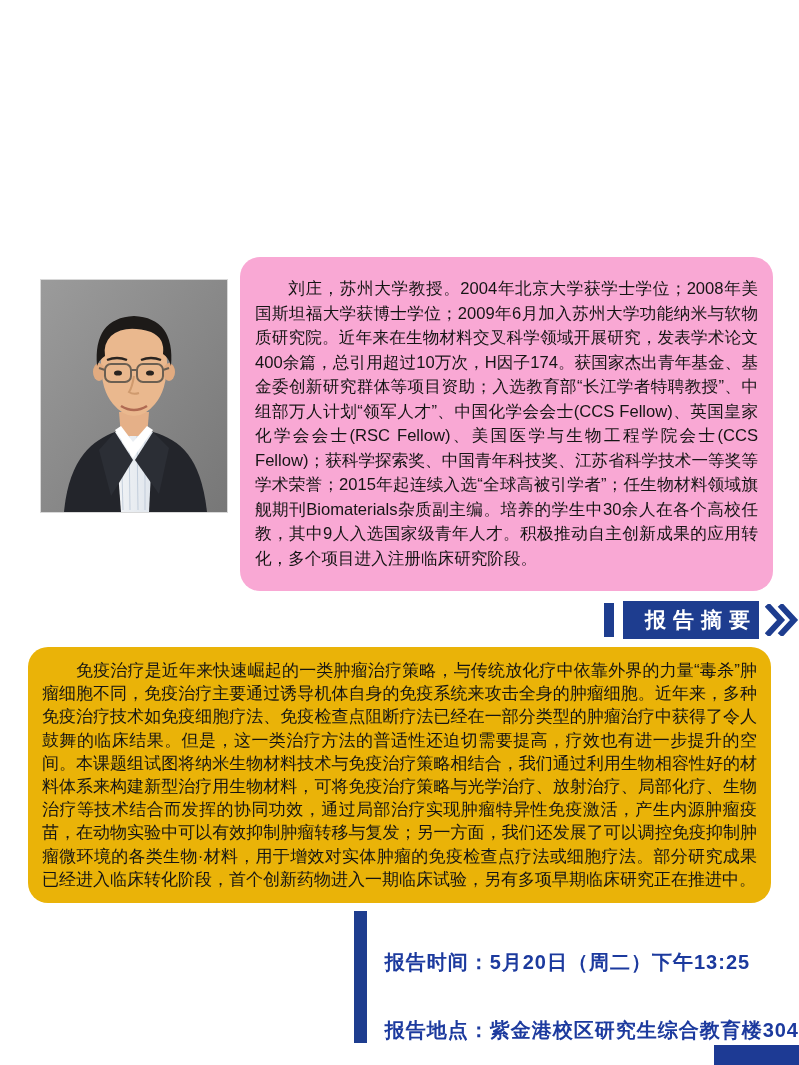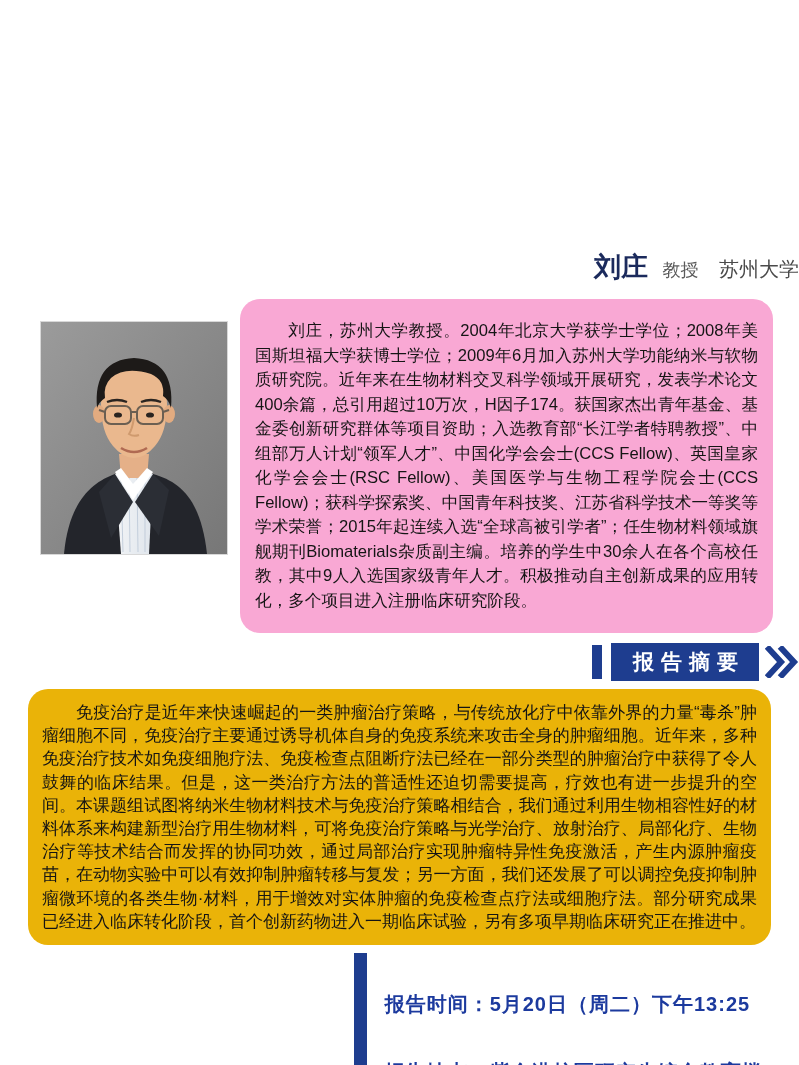--- a/index.html
+++ b/index.html
@@ -50,21 +50,21 @@
   .bio-box{
     flex:1;margin-left:12px;background:#f9a8d4;border-radius:20px;
     padding:20px 15px;font-size:16.6px;line-height:24.5px;color:#151515;
     text-align:justify;text-indent:2em;
   }
   
   .abstract-banner{display:flex;align-items:center;margin:10px 0 0 48px;height:38px;}
   .banner-bar{width:10px;height:34px;background:#1e3d8f;margin-right:9px;}
   .banner-label{
     background:#1e3d8f;color:#fff;font-size:21px;font-weight:800;
-    letter-spacing:7px;padding:5px 14px 5px 22px;
+    letter-spacing:7px;padding:5px 2px 5px 22px;
   }
   .banner-chevron{margin-left:6px;height:32px;width:34px;}
   
   .abstract-box{
     margin:8px 28px 0 28px;background:#eab308;border-radius:20px;
     padding:12px 14px;font-size:17px;line-height:23.2px;color:#141414;
     text-align:justify;text-indent:2em;
   }
   
   .details{display:flex;margin:6px 0 0 44px;}
@@ -130,25 +130,20 @@
           <span class="uni">浙江大学</span><span>材料科学与工程学院</span>
         </div>
         <div class="brand-en">SCHOOL OF MATERIALS SCIENCE AND ENGINEERING,ZJU</div>
       </div>
     </div>
 
     <div class="year">2025</div>
   </div>
 
   <div class="title-divider"></div>
-  <div class="speaker-line">
-    <span class="speaker-name">刘庄</span>
-    <span class="speaker-title">教授</span>
-    <span class="speaker-aff">苏州大学</span>
-  </div>
 
   <div class="profile-row">
     <svg class="photo" viewBox="0 0 186 232">
       <defs>
         <linearGradient id="bg" x1="0" y1="0" x2="1" y2="1">
           <stop offset="0" stop-color="#9b9b9b"></stop>
             <stop offset="1" stop-color="#777777"></stop>
         </linearGradient>
         <linearGradient id="shirt" x1="0" y1="0" x2="1" y2="0">
           <stop offset="0" stop-color="#f2f4f6"></stop>

